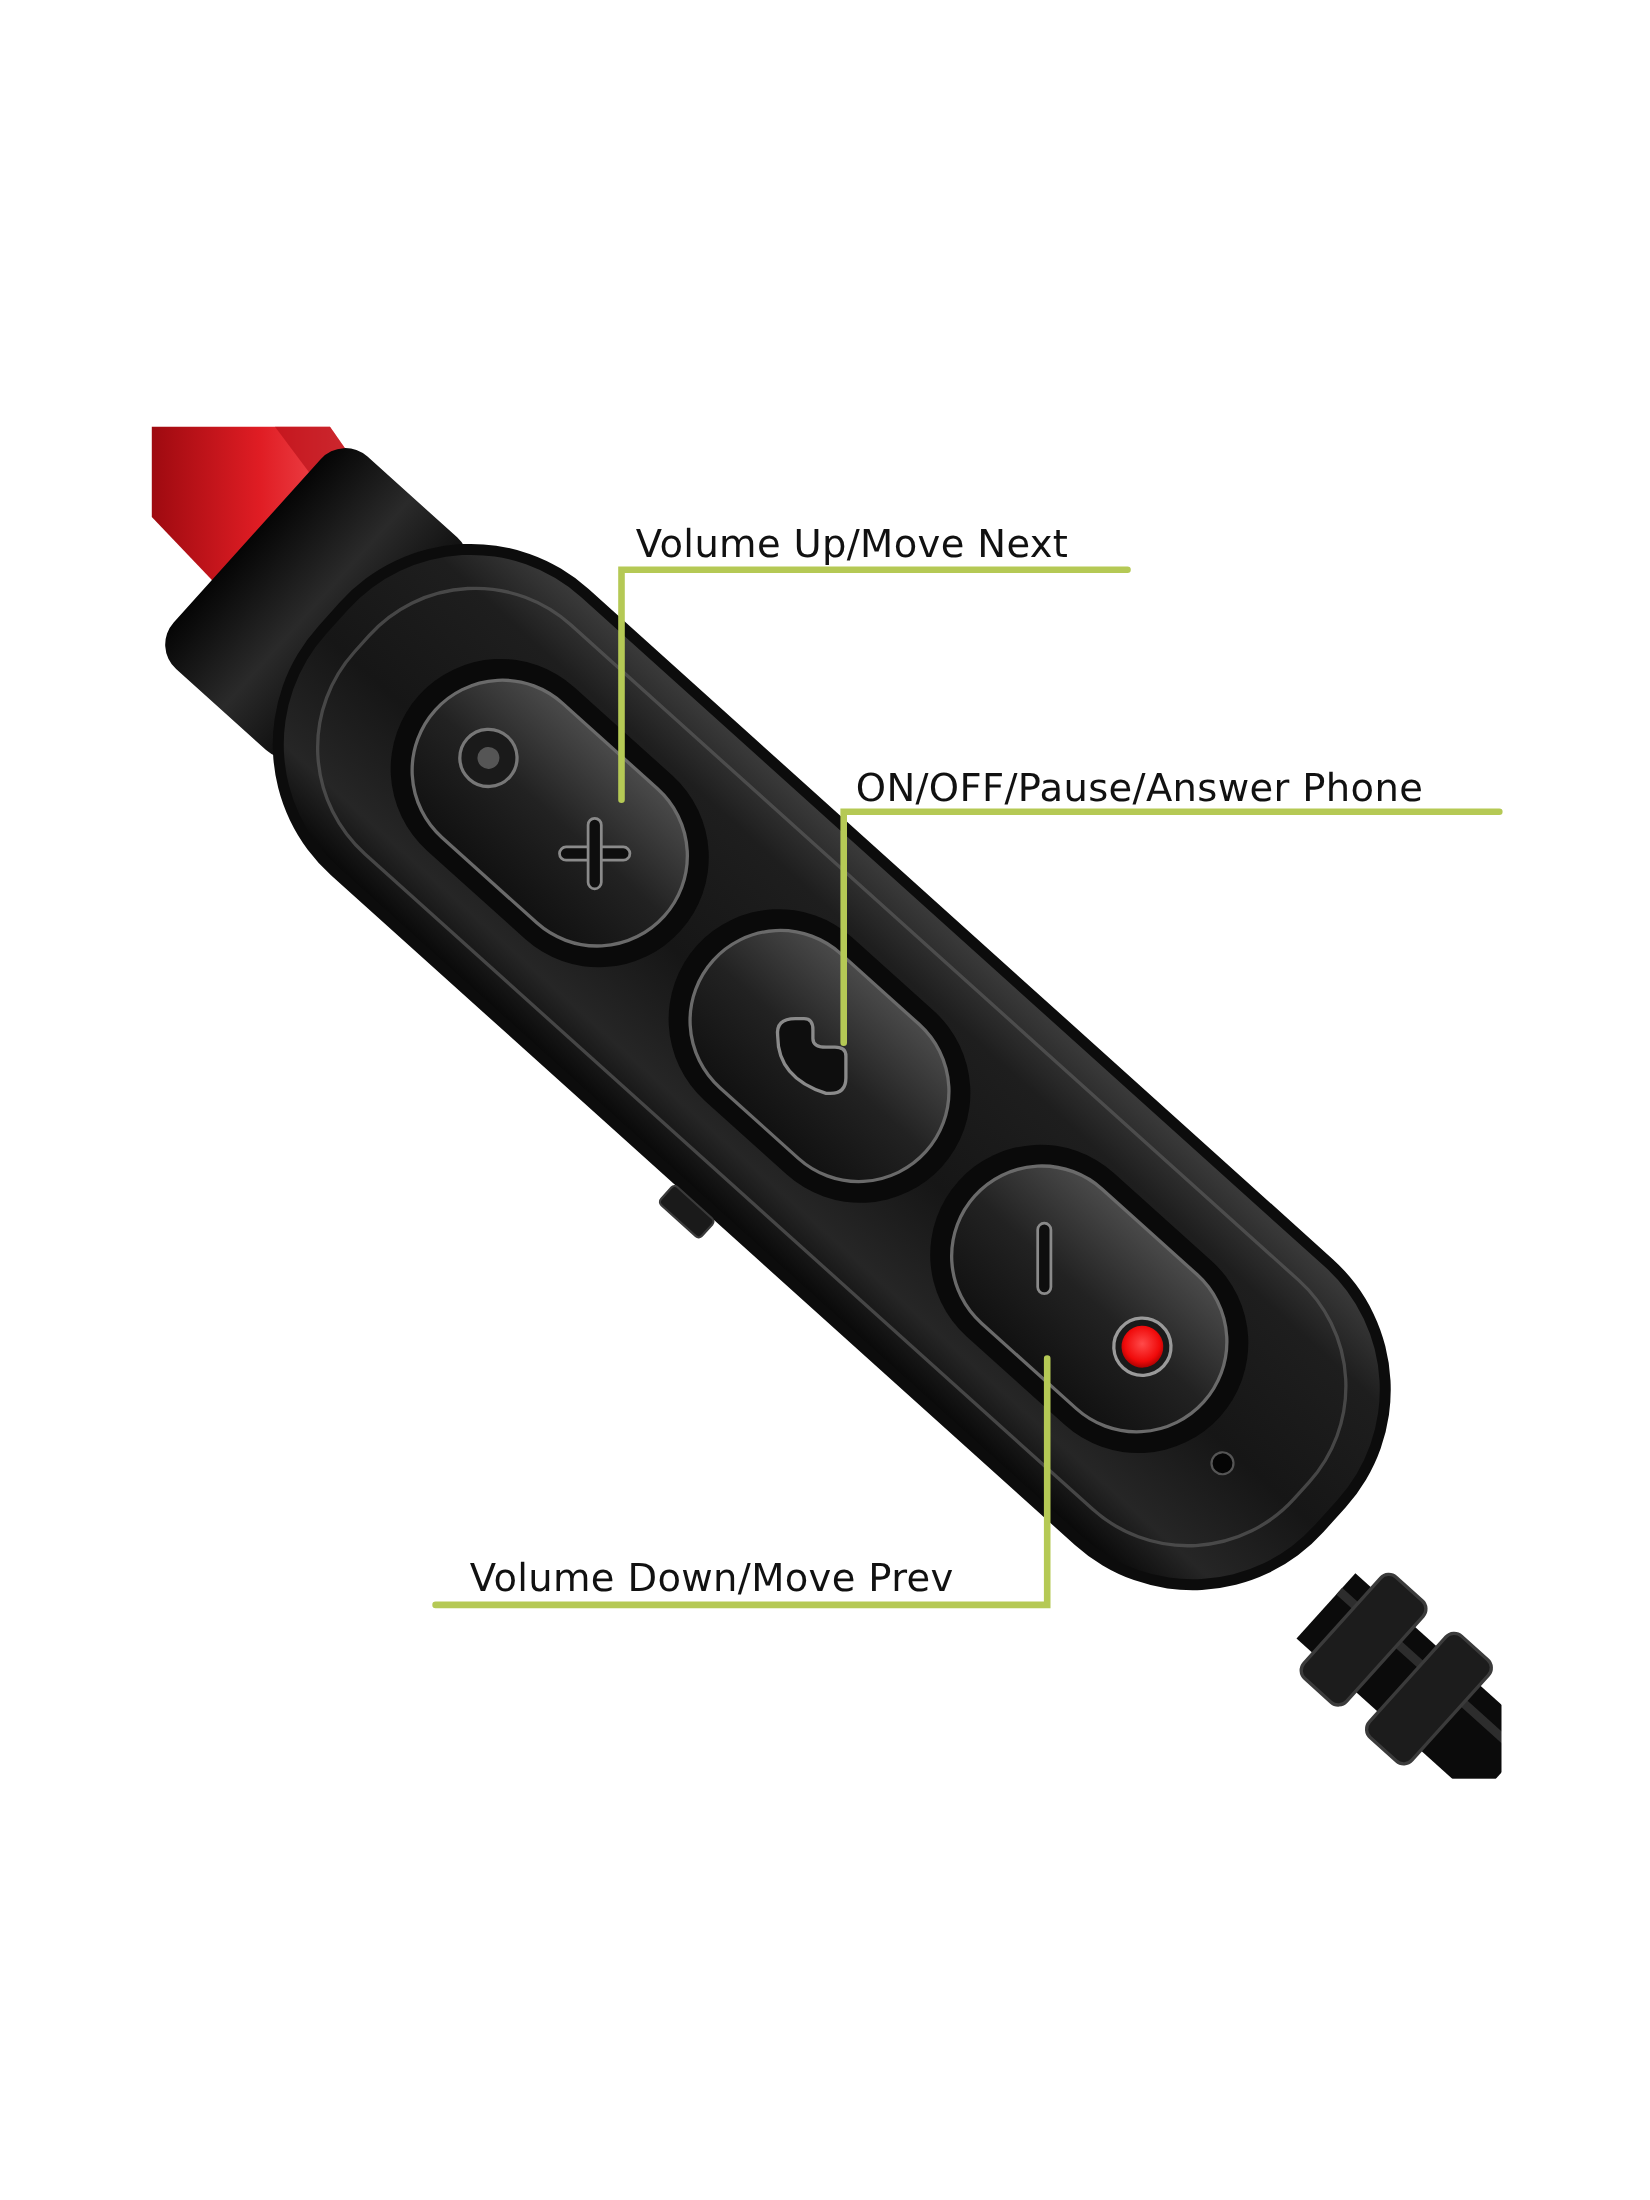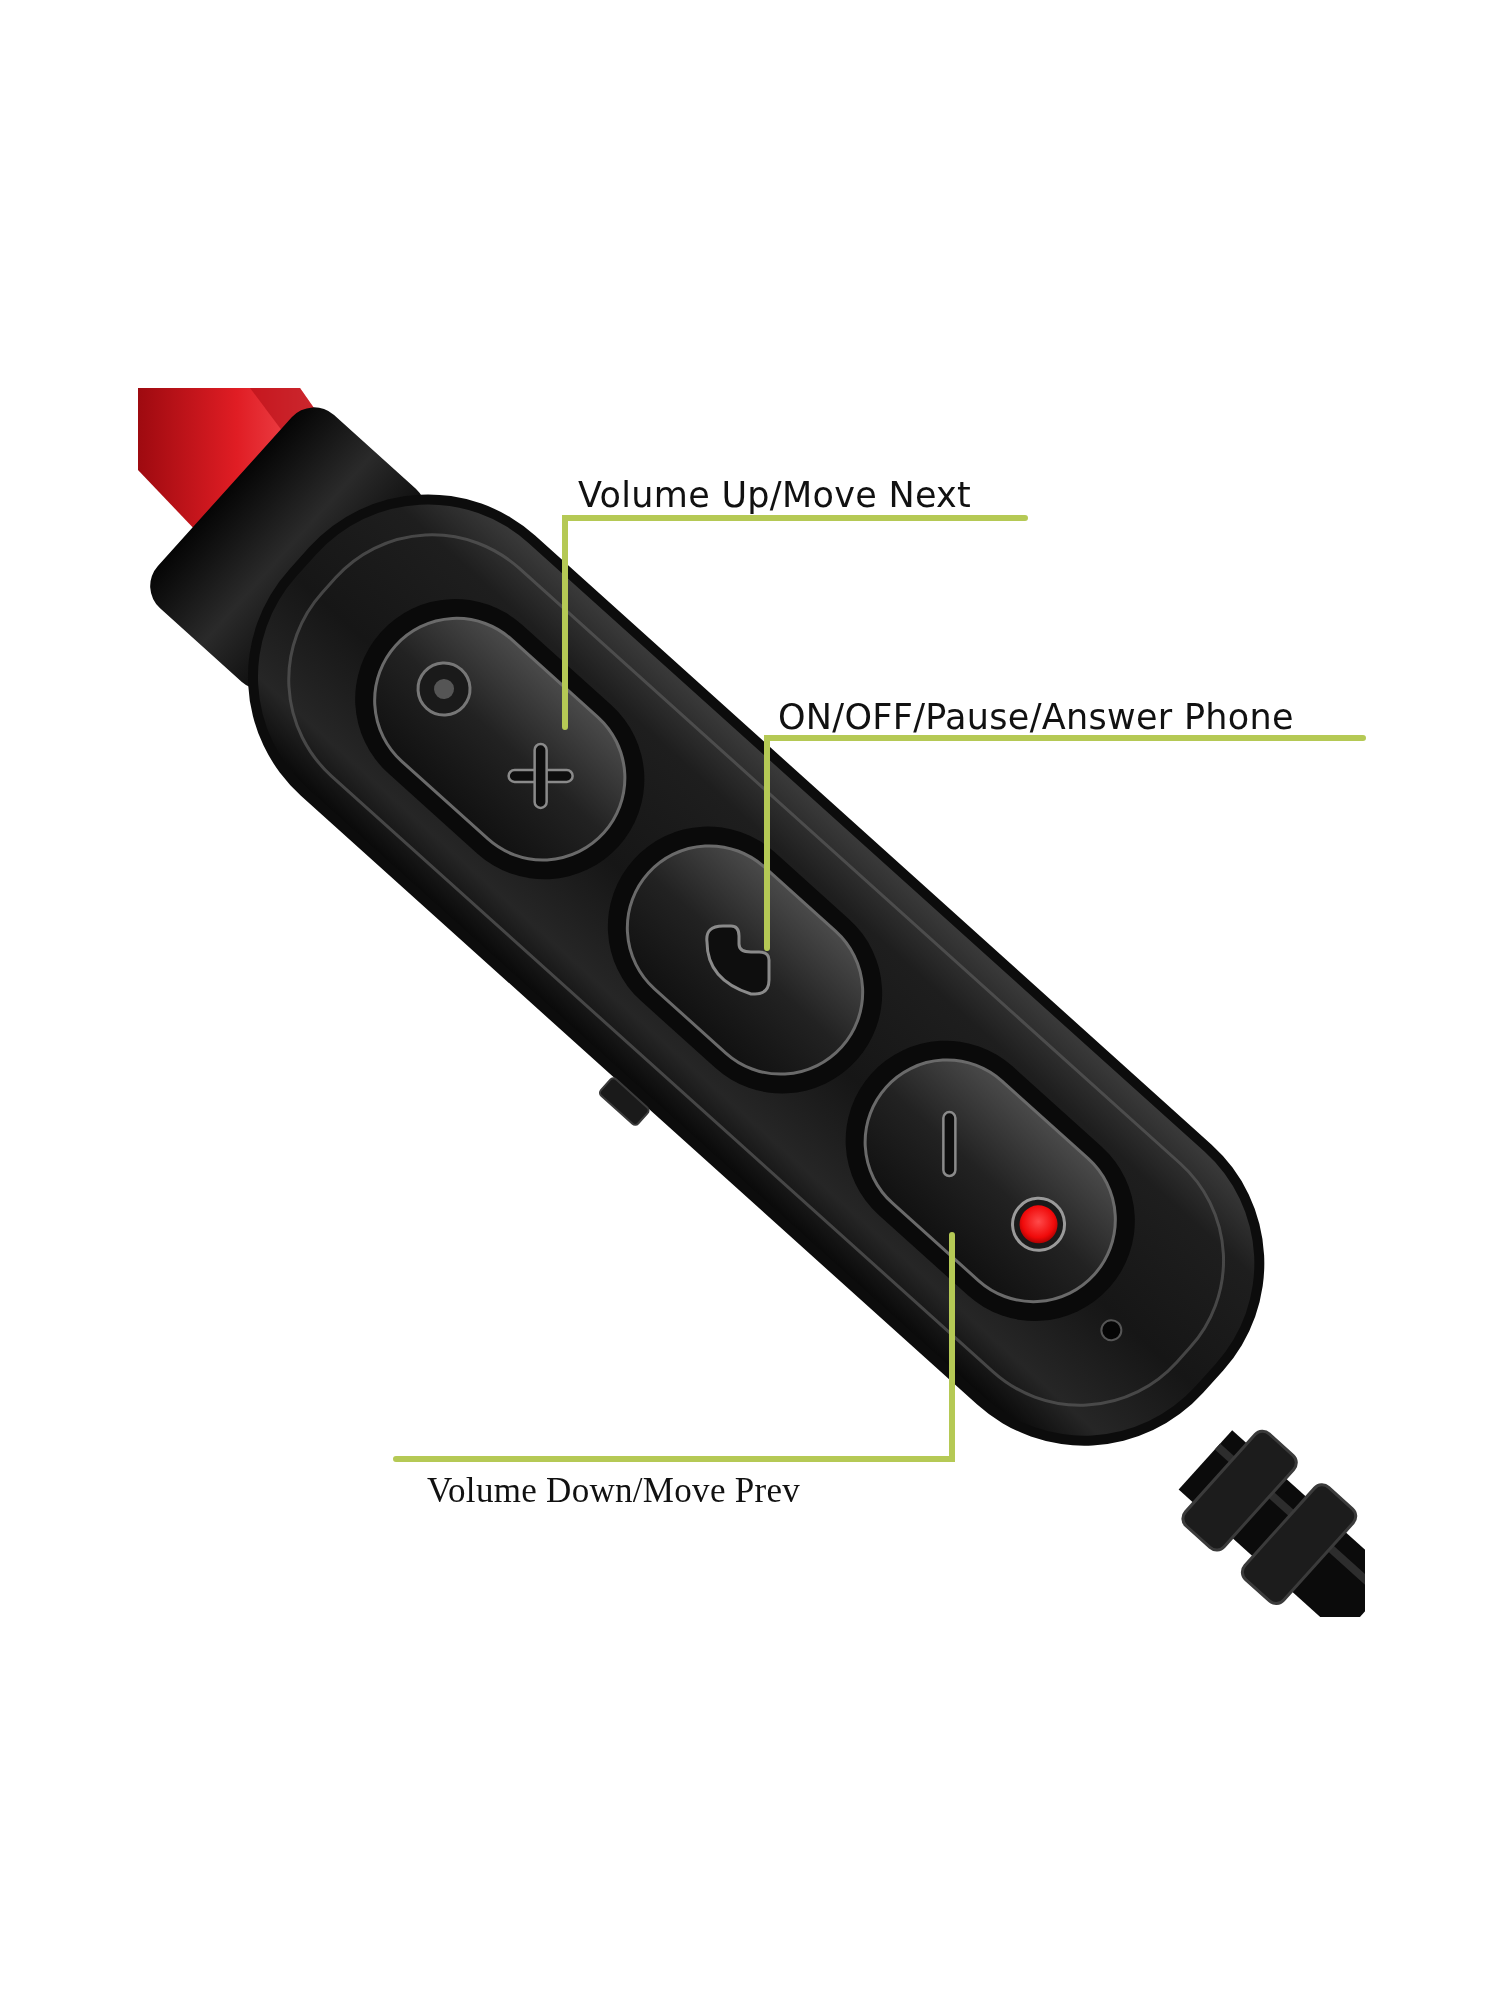--- a/index.html
+++ b/index.html
@@ -9,21 +9,21 @@
       position: absolute;
       font-family: "DejaVu Sans", sans-serif;
       font-size: 35px;
       color: #111111;
       white-space: nowrap;
       letter-spacing: 0.3px;
       line-height: 1;
     }
     #lbl-up { left: 578px; top: 478px; }
     #lbl-on { left: 778px; top: 700px; }
-    #lbl-down { left: 427px; top: 1473px; font-family: Liberation Serif, serif; }
+    #lbl-down { left: 427px; top: 1418px; }
   </style>
 </head>
 <body>
 
 <div class="stage">
   <svg width="1500" height="2000" viewBox="0 0 1500 2000" xmlns="http://www.w3.org/2000/svg">
     <defs>
       <linearGradient id="redGrad" x1="0" y1="0" x2="1" y2="0">
         <stop offset="0" stop-color="#9e0a10"></stop>
         <stop offset="0.35" stop-color="#e01d24"></stop>

